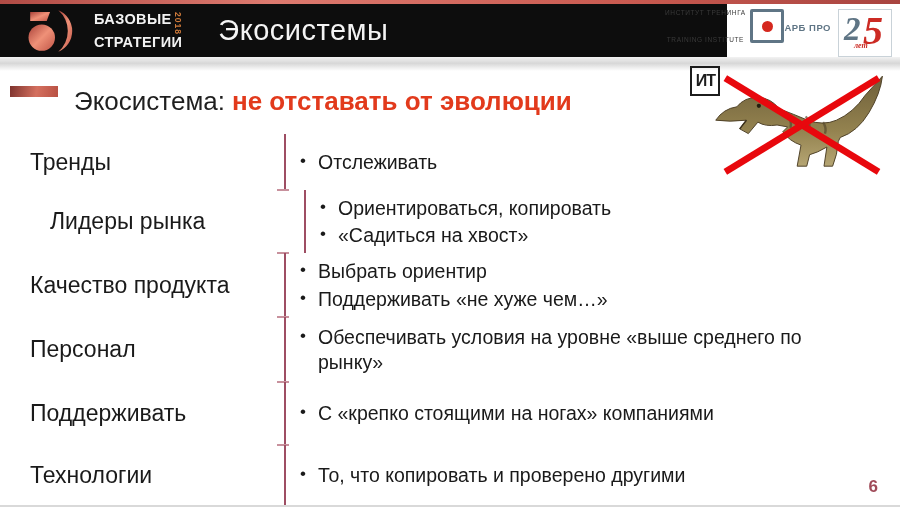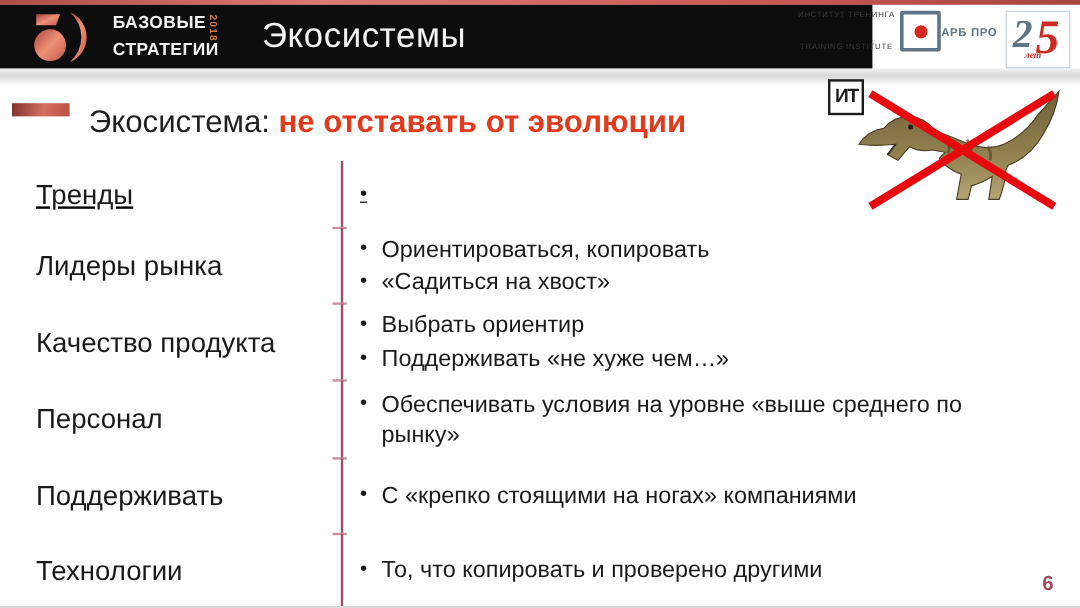--- a/index.html
+++ b/index.html
@@ -70,22 +70,22 @@
   }
   .slide-title { font-size:26px; color:#1f1f1f; font-weight:400; }
   .slide-title .red { color:#e23a1c; font-weight:bold; margin-left:7px; }
 
   
   .dino { position:absolute; right:8px; top:72px; width:182px; height:106px; }
 
   
   .eco-table { margin-top:14px; width:100%; }
   .row { display:flex; position:relative; }
-  .row:nth-child(1){ height:56px;text-decoration:underline; }
-  .row:nth-child(2){ height:63px; }
+  .row:nth-child(1){ height:56px; }
+  .row:nth-child(2){ height:63px;padding-left:20px; }
   .row:nth-child(3){ height:64px; }
   .row:nth-child(4){ height:65px; }
   .row:nth-child(5){ height:63px; }
   .row:nth-child(6){ height:61px; }
   .cell-label {
     width:284px; flex:0 0 284px; display:flex; align-items:center;
     padding-left:30px; font-size:23px; color:#1a1a1a;
   }
   .cell-bullets {
     flex:1; border-left:2px solid #9e4e63; padding:4px 46px 4px 14px;
@@ -177,20 +177,21 @@
     <line x1="16" y1="6" x2="176" y2="104" stroke="#e8080d" stroke-width="7"></line>
     <line x1="176" y1="6" x2="16" y2="104" stroke="#e8080d" stroke-width="7"></line>
   </svg>
 
   <div class="eco-table">
       <div class="row">
         <div class="cell-label">Тренды</div>
         <div class="cell-bullets">
           <div class="bullet">
             <span class="marker">•</span>
+            <span>Отслеживать</span>
           </div>
         </div>
       </div>
       <div class="row">
         <div class="cell-label">Лидеры рынка</div>
         <div class="cell-bullets">
           <div class="bullet">
             <span class="marker">•</span>
             <span>Ориентироваться, копировать</span>
           </div>

